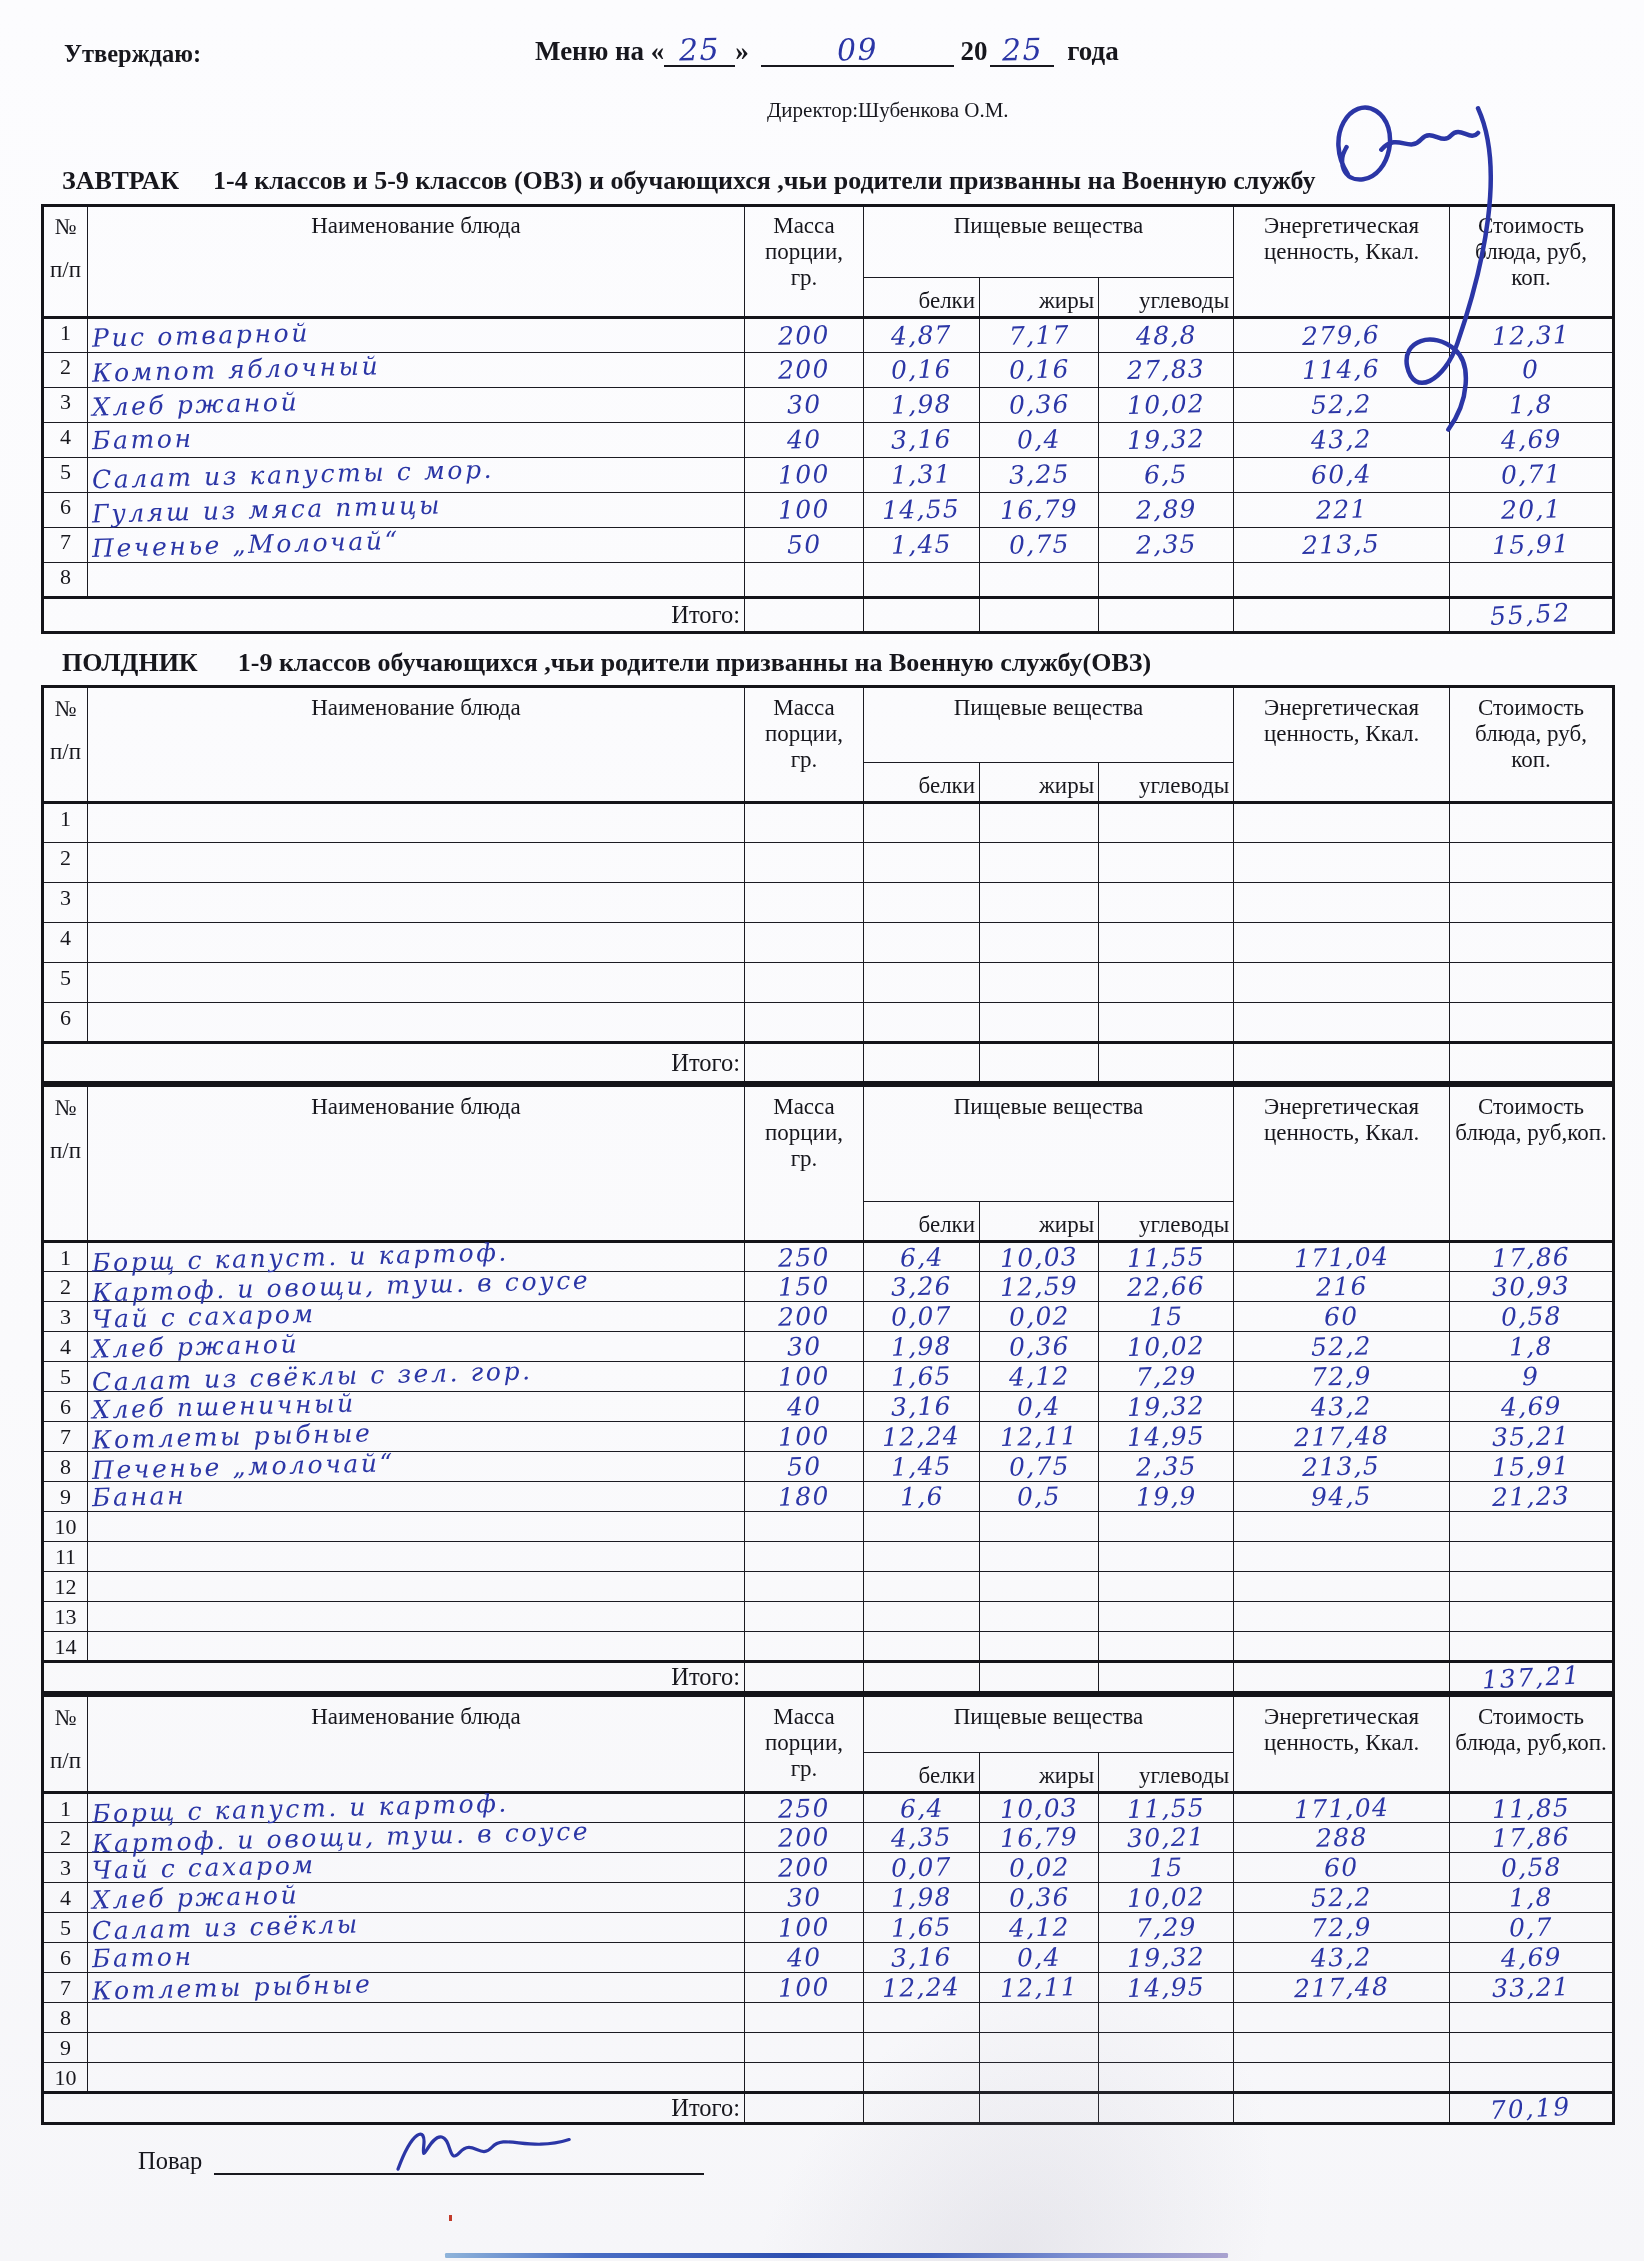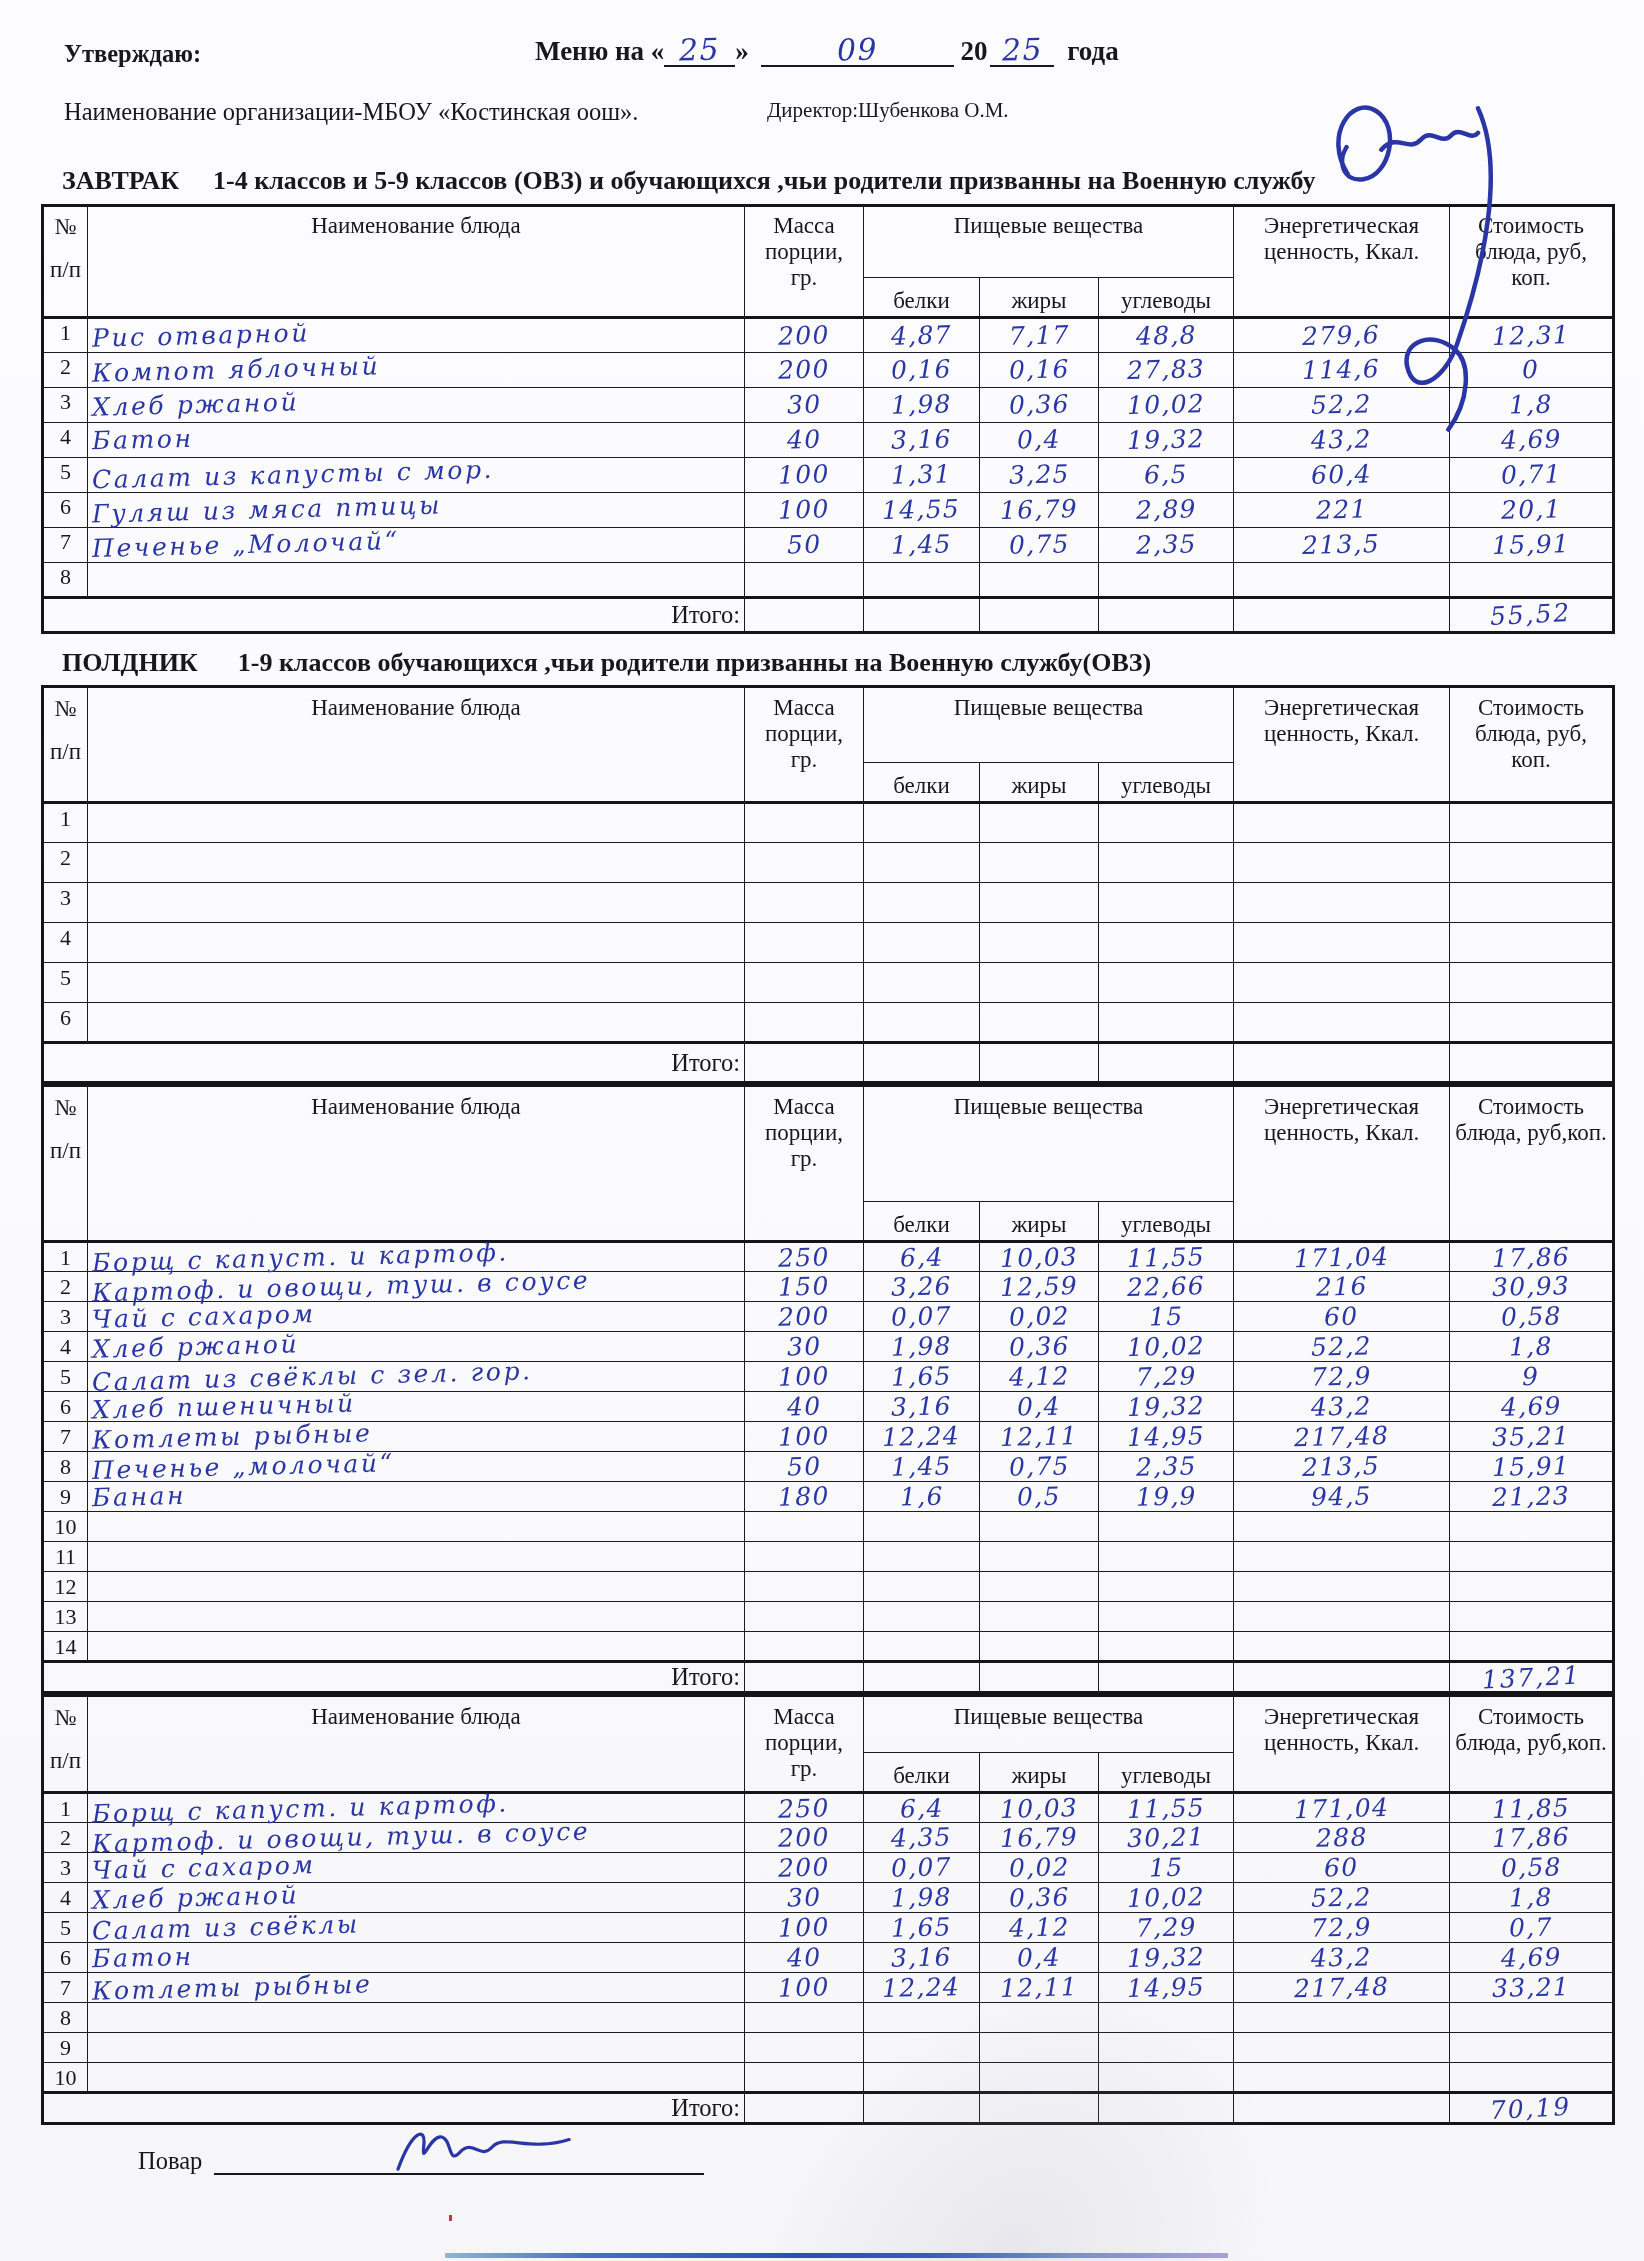--- a/index.html
+++ b/index.html
@@ -38,21 +38,21 @@
   .sec-title{margin:14px 0 7.7px 62px;font-size:26px;font-weight:bold;white-space:nowrap;}
   .sec-title .rest{margin-left:34px;}
   .sec-title .rest.wide{margin-left:135px;}
   .sec-title .rest.mid{margin-left:40px;}
 
   
   table.menu{border-collapse:collapse;table-layout:fixed;margin-left:41px;width:1573px;
     border:3.9px solid #141419;}
   table.menu th,table.menu td{border:1.9px solid #1b1b22;padding:0 3.9px;overflow:visible;}
   table.menu thead th{font-weight:normal;font-size:23px;text-align:center;vertical-align:top;padding-top:6.4px;}
-  table.menu thead tr.h2 th{vertical-align:middle;padding-top:8px;}
+  table.menu thead tr.h2 th{vertical-align:middle;padding-top:8px;text-align:right;}
   thead{border-bottom:3.2px solid #141419;}
   .numtop{display:block;margin-top:1.3px;}
   .numbot{display:block;margin-top:17px;}
 
   table.t1 thead tr.h1 th{height:72px;}
   table.t2 thead tr.h1 th{height:76px;}
   table.t3 thead tr.h1 th{height:116px;}
   table.t4 thead tr.h1 th{height:57px;}
   table.menu thead tr.h2 th{height:40px;}
 
@@ -91,21 +91,20 @@
 
   <div class="hdr">
     <div class="approve">Утверждаю:</div>
     <div class="menu-line">
       <span>Меню на</span>
       <span class="q">«</span><span class="blank day"><span class="hw">25</span></span><span class="q">»</span>
       <span class="blank month"><span class="hw">09</span></span>
       <span>20</span><span class="blank year"><span class="hw">25</span></span>
       <span>года</span>
     </div>
-    <div class="org-line">Наименование организации-МБОУ «Костинская оош».</div>
     <div class="dir-line">Директор:Шубенкова О.М.</div>
   </div>
 
   <svg class="sig" style="left:1309px;top:71px;z-index:5;" width="213" height="374" viewBox="0 0 330 580">
     <path stroke-width="7" d="M60,160 C22,100 66,38 104,62 C142,86 126,162 84,168 C52,172 44,140 58,118
              M112,122 C138,94 154,128 174,106 C190,88 206,116 220,100 C234,84 250,110 262,96
              M262,58 C304,150 272,300 230,422 C210,482 162,506 152,458 C144,418 192,402 226,432 C252,454 248,512 216,556"></path>
   </svg>
 
   <div class="sec-title">

